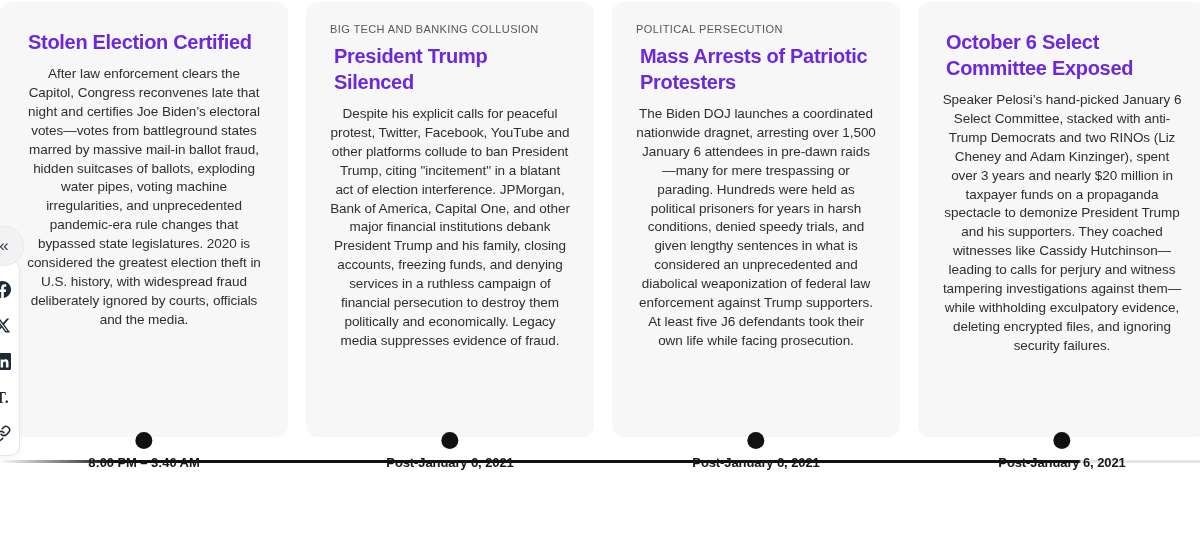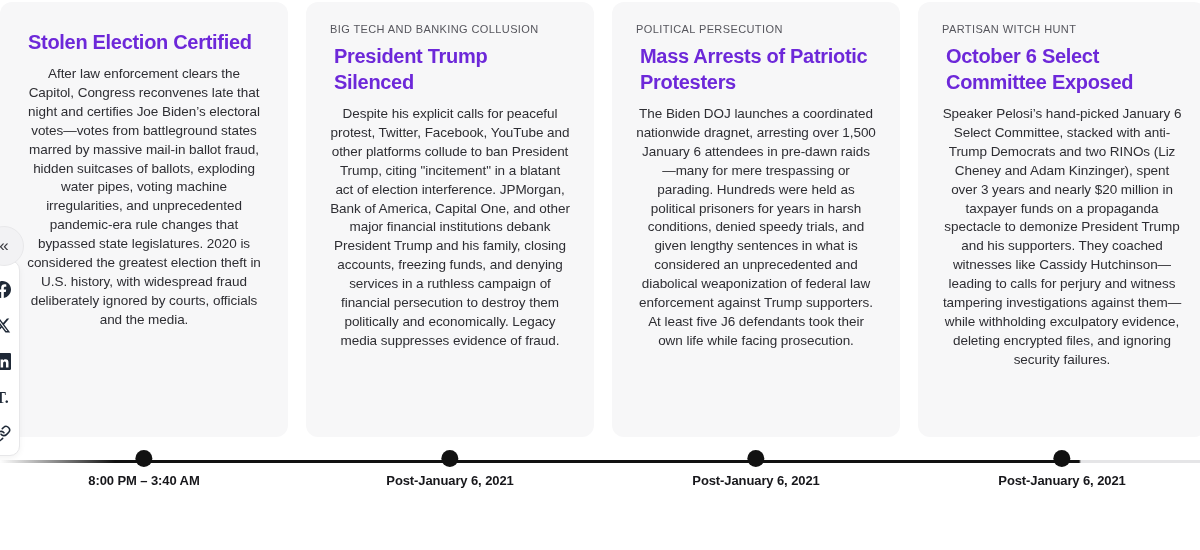--- a/index.html
+++ b/index.html
@@ -38,21 +38,21 @@
 
   
   .timeline-line {
     position: absolute; left: 0; top: 460px;
     width: 1200px; height: 3px;
     background: linear-gradient(to right,
       #ffffff 0px, #111111 115px,
       #111111 1079px, #e5e5e7 1081px, #e5e5e7 1200px);
   }
   .timeline-point {
-    position: absolute; top: 450px;
+    position: absolute; top: 432px;
     transform: translateX(-50%); text-align: center;
   }
   .timeline-dot {
     display: block; margin: 0 auto;
     width: 17px; height: 17px; border-radius: 50%;
     background: #111111;
   }
   .timeline-label {
     display: block; margin-top: 6px;
     font-size: 13px; font-weight: 700;
@@ -99,21 +99,20 @@
     <div class="card-category">BIG TECH AND BANKING COLLUSION</div>
     <h2 class="card-title">President Trump Silenced</h2>
     <p class="card-body">Despite his explicit calls for peaceful protest, Twitter, Facebook, YouTube and other platforms collude to ban President Trump, citing "incitement" in a blatant act of election interference. JPMorgan, Bank of America, Capital One, and other major financial institutions debank President Trump and his family, closing accounts, freezing funds, and denying services in a ruthless campaign of financial persecution to destroy them politically and economically. Legacy media suppresses evidence of fraud.</p>
   </article>
   <article class="card">
     <div class="card-category">POLITICAL PERSECUTION</div>
     <h2 class="card-title">Mass Arrests of Patriotic Protesters</h2>
     <p class="card-body">The Biden DOJ launches a coordinated nationwide dragnet, arresting over 1,500 January 6 attendees in pre-dawn raids—many for mere trespassing or parading. Hundreds were held as political prisoners for years in harsh conditions, denied speedy trials, and given lengthy sentences in what is considered an unprecedented and diabolical weaponization of federal law enforcement against Trump supporters. At least five J6 defendants took their own life while facing prosecution.</p>
   </article>
   <article class="card">
-    <div class="card-category">PARTISAN WITCH HUNT</div>
     <h2 class="card-title">October 6 Select Committee Exposed</h2>
     <p class="card-body">Speaker Pelosi’s hand-picked January 6 Select Committee, stacked with anti-Trump Democrats and two RINOs (Liz Cheney and Adam Kinzinger), spent over 3 years and nearly $20 million in taxpayer funds on a propaganda spectacle to demonize President Trump and his supporters. They coached witnesses like Cassidy Hutchinson—leading to calls for perjury and witness tampering investigations against them—while withholding exculpatory evidence, deleting encrypted files, and ignoring security failures.</p>
   </article>
 </section>
 
 <div class="timeline-line"></div>
 
 <div class="timeline-point" style="left:144px">
   <span class="timeline-dot"></span>
   <span class="timeline-label">8:00 PM – 3:40 AM</span>

